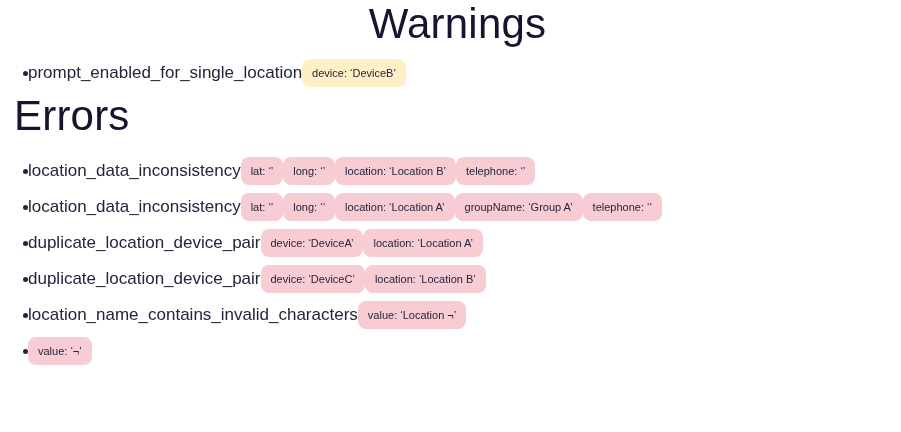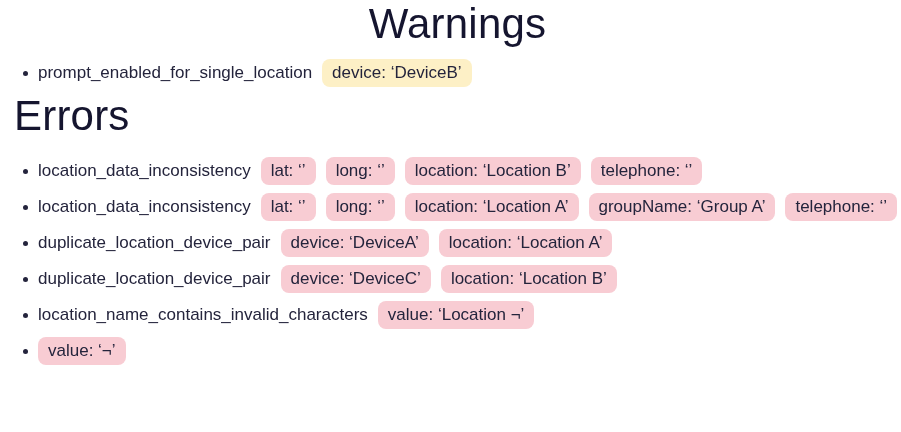--- a/index.html
+++ b/index.html
@@ -30,21 +30,21 @@
   h1.warnings-title { margin-bottom: 14px; text-align: center; }
   h1.errors-title { margin-bottom: 20px; }
   ul.report-list {
     list-style: none;
     margin: 0;
     padding: 0;
   }
   li.report-item {
     display: flex;
     align-items: center;
-    gap: 10px;
+    gap: 0;
     height: 28px;
     margin-bottom: 8px;
   }
   .bullet {
     flex: none;
     width: 5px;
     height: 5px;
     border-radius: 50%;
     background: var(--body-color);
     margin-left: 9px;
@@ -53,21 +53,21 @@
     font-size: 17px;
     color: var(--body-color);
     white-space: nowrap;
   }
   .badge {
     display: inline-flex;
     align-items: center;
     height: 28px;
     padding: 0 10px;
     border-radius: 8px;
-    font-size: 17px;
+    font-size: 11px;
     color: var(--body-color);
     white-space: nowrap;
   }
   .badge.warning { background: var(--warning-badge-bg); }
   .badge.error { background: var(--error-badge-bg); }
 </style>
 </head>
 <body>
 
 <main>

